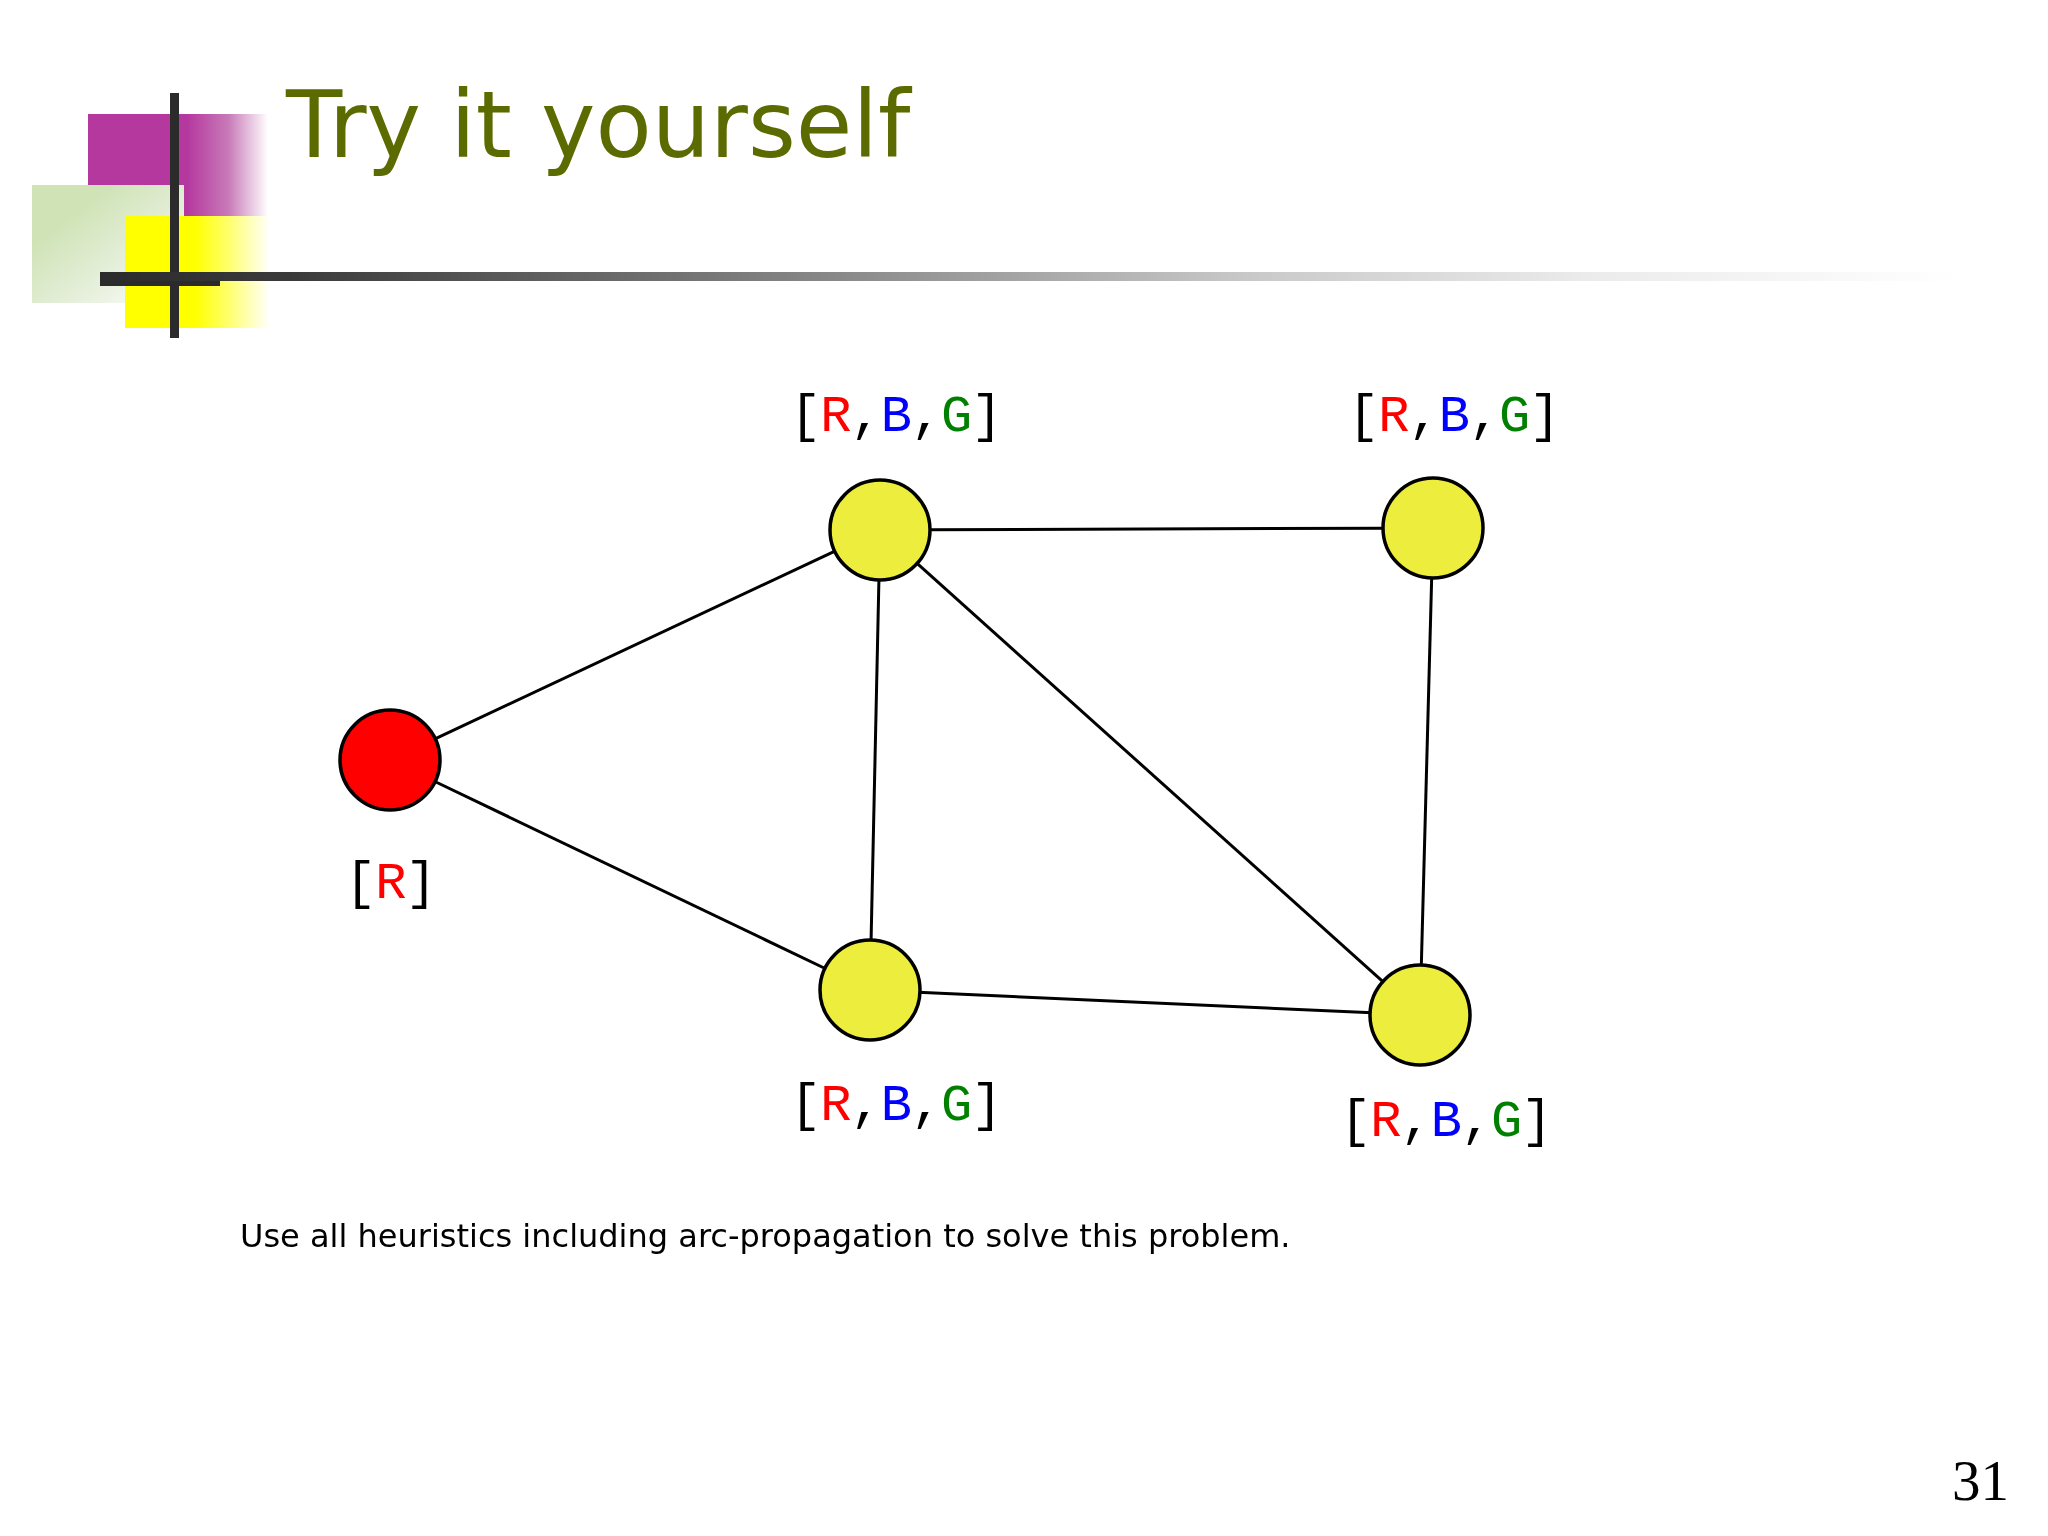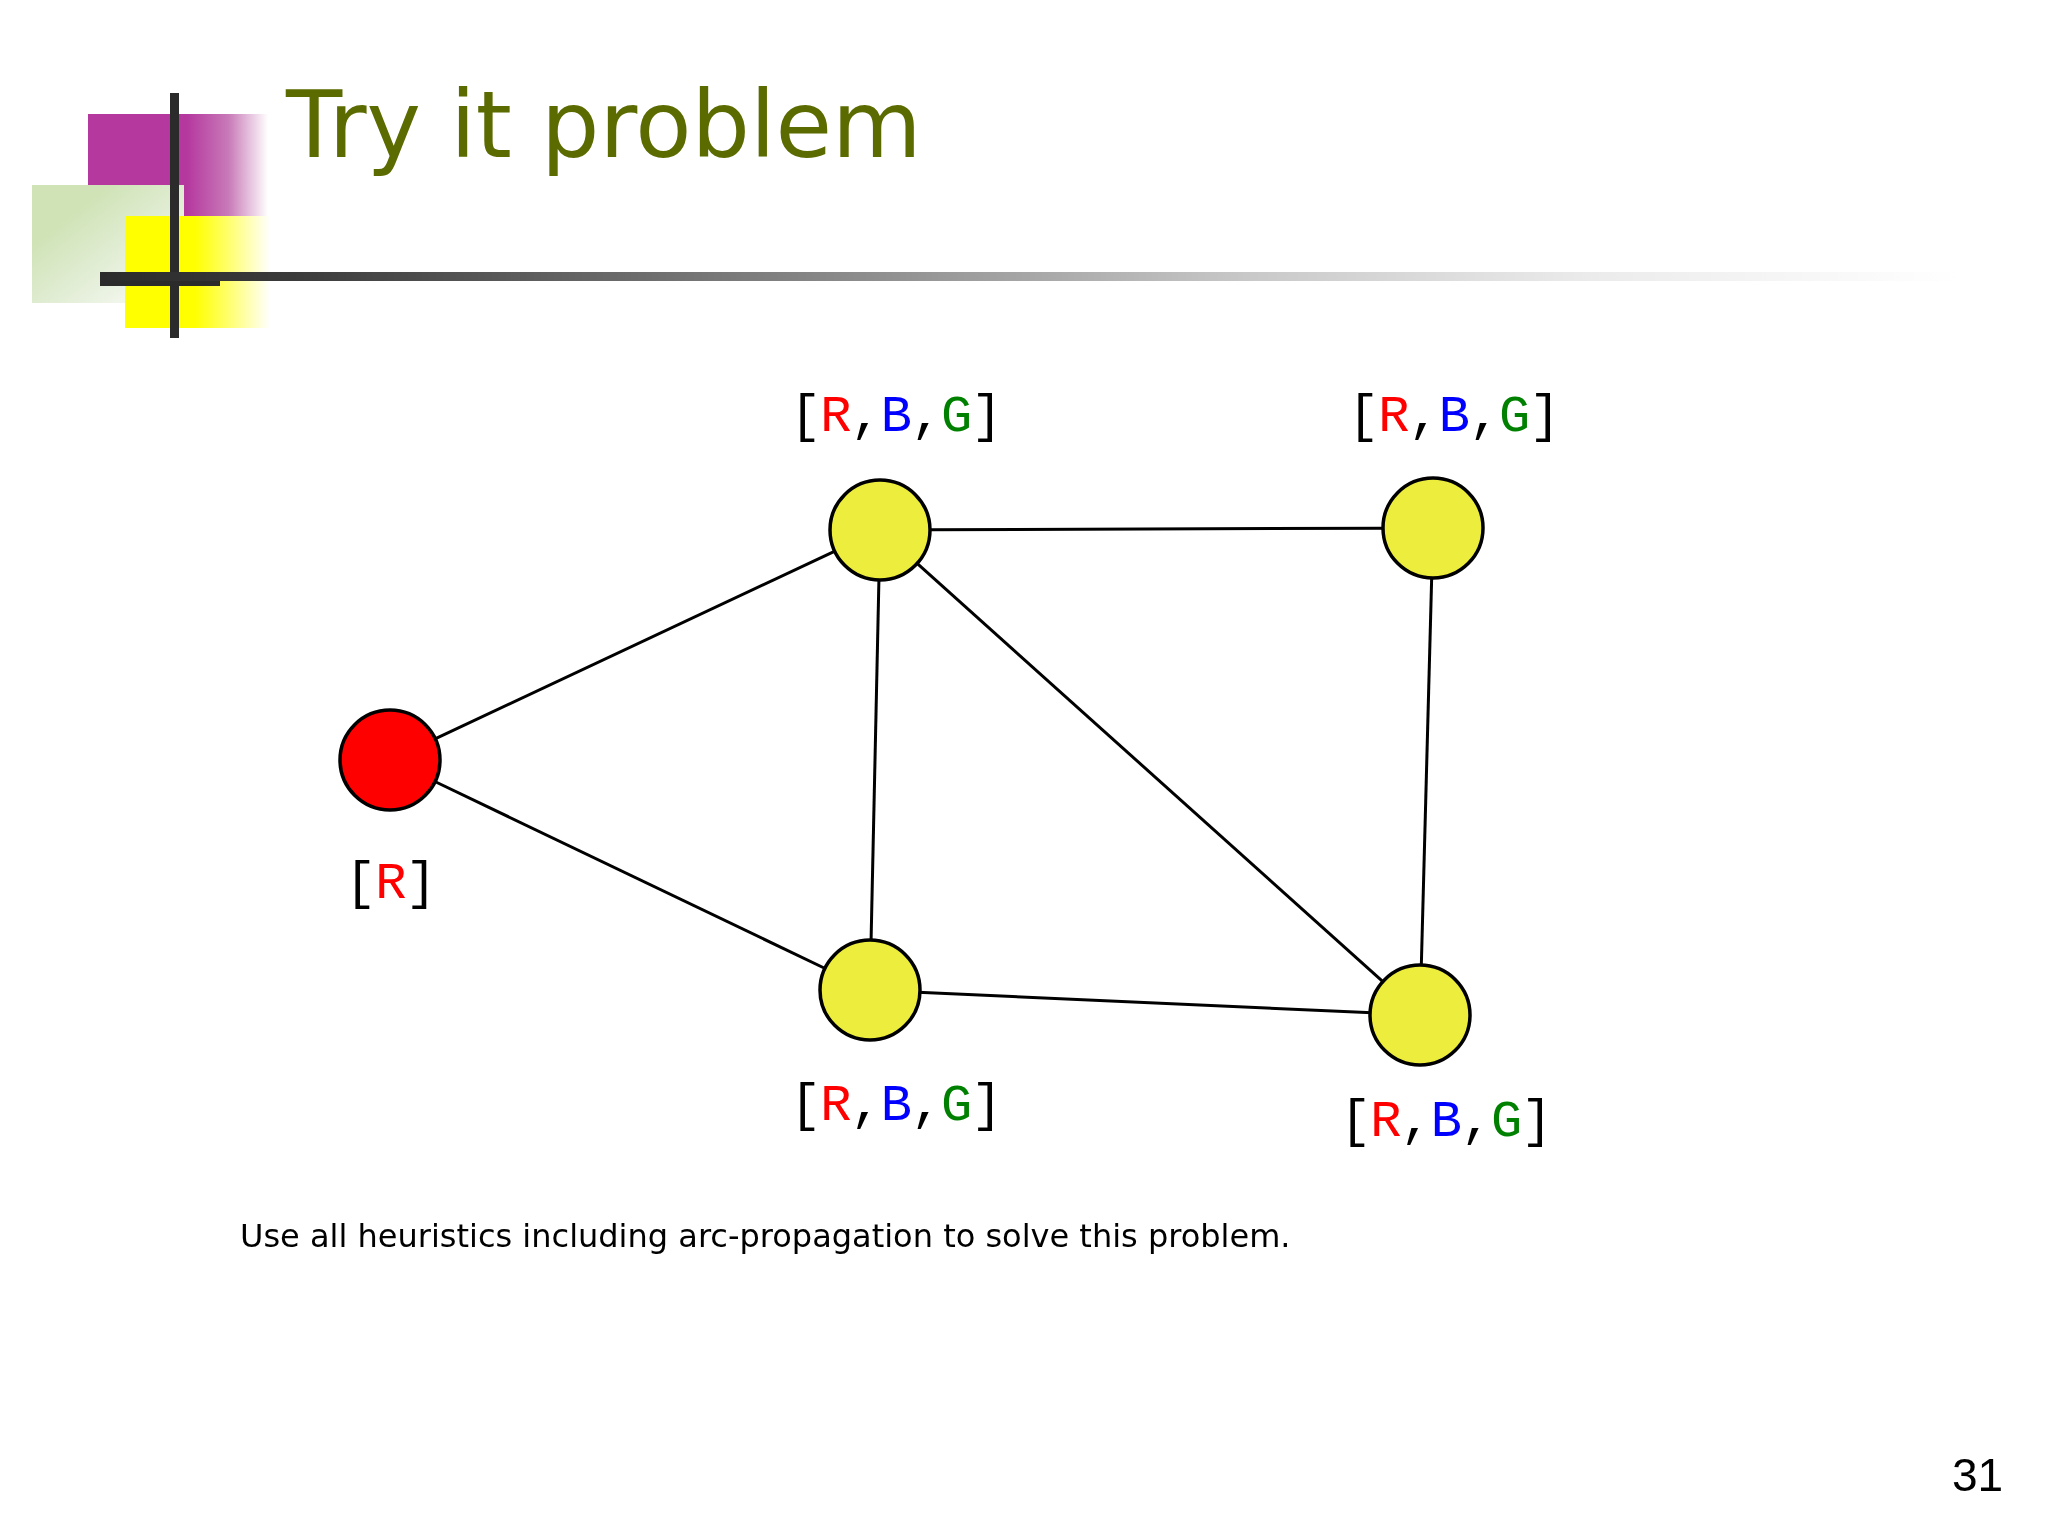--- a/index.html
+++ b/index.html
@@ -106,37 +106,37 @@
     font-size: 32px;
     color: #000000;
     font-family: "DejaVu Sans", sans-serif;
     white-space: nowrap;
   }
 
   
   #page-number {
     position: absolute;
     left: 1952px; top: 1448px;
-    font-size: 46px;
+    font-size: 57px;
     color: #000000;
-    font-family: Liberation Sans, sans-serif;
+    font-family: Liberation Serif, serif;
   }
 </style>
 </head>
 <body>
 
 <div id="deco">
   <div class="deco-magenta"></div>
   <div class="deco-green"></div>
   <div class="deco-yellow"></div>
   <div class="deco-vline"></div>
   <div class="deco-hline-short"></div>
 </div>
 
-<div id="title">Try it problem</div>
+<div id="title">Try it yourself</div>
 <div id="title-rule"></div>
 
 <div id="graph-area">
   <svg id="graph-svg" width="2048" height="1536" viewBox="0 0 2048 1536">
     <g id="edges-group">
         <line x1="433.4513733155054" y1="739.6044574233342" x2="836.5486266844946" y2="550.3955425766658" stroke="#000000" stroke-width="3"></line>
         <line x1="433.2871693787823" y1="780.7417686606666" x2="826.7128306212177" y2="969.2582313393334" stroke="#000000" stroke-width="3"></line>
         <line x1="927.9996860816449" y1="529.8264025819832" x2="1385.000313918355" y2="528.1735974180168" stroke="#000000" stroke-width="3"></line>
         <line x1="878.9567682203576" y1="577.988661863548" x2="871.0432317796424" y2="942.011338136452" stroke="#000000" stroke-width="3"></line>
         <line x1="915.7109833536366" y1="562.073753567618" x2="1384.2890166463635" y2="982.926246432382" stroke="#000000" stroke-width="3"></line>

